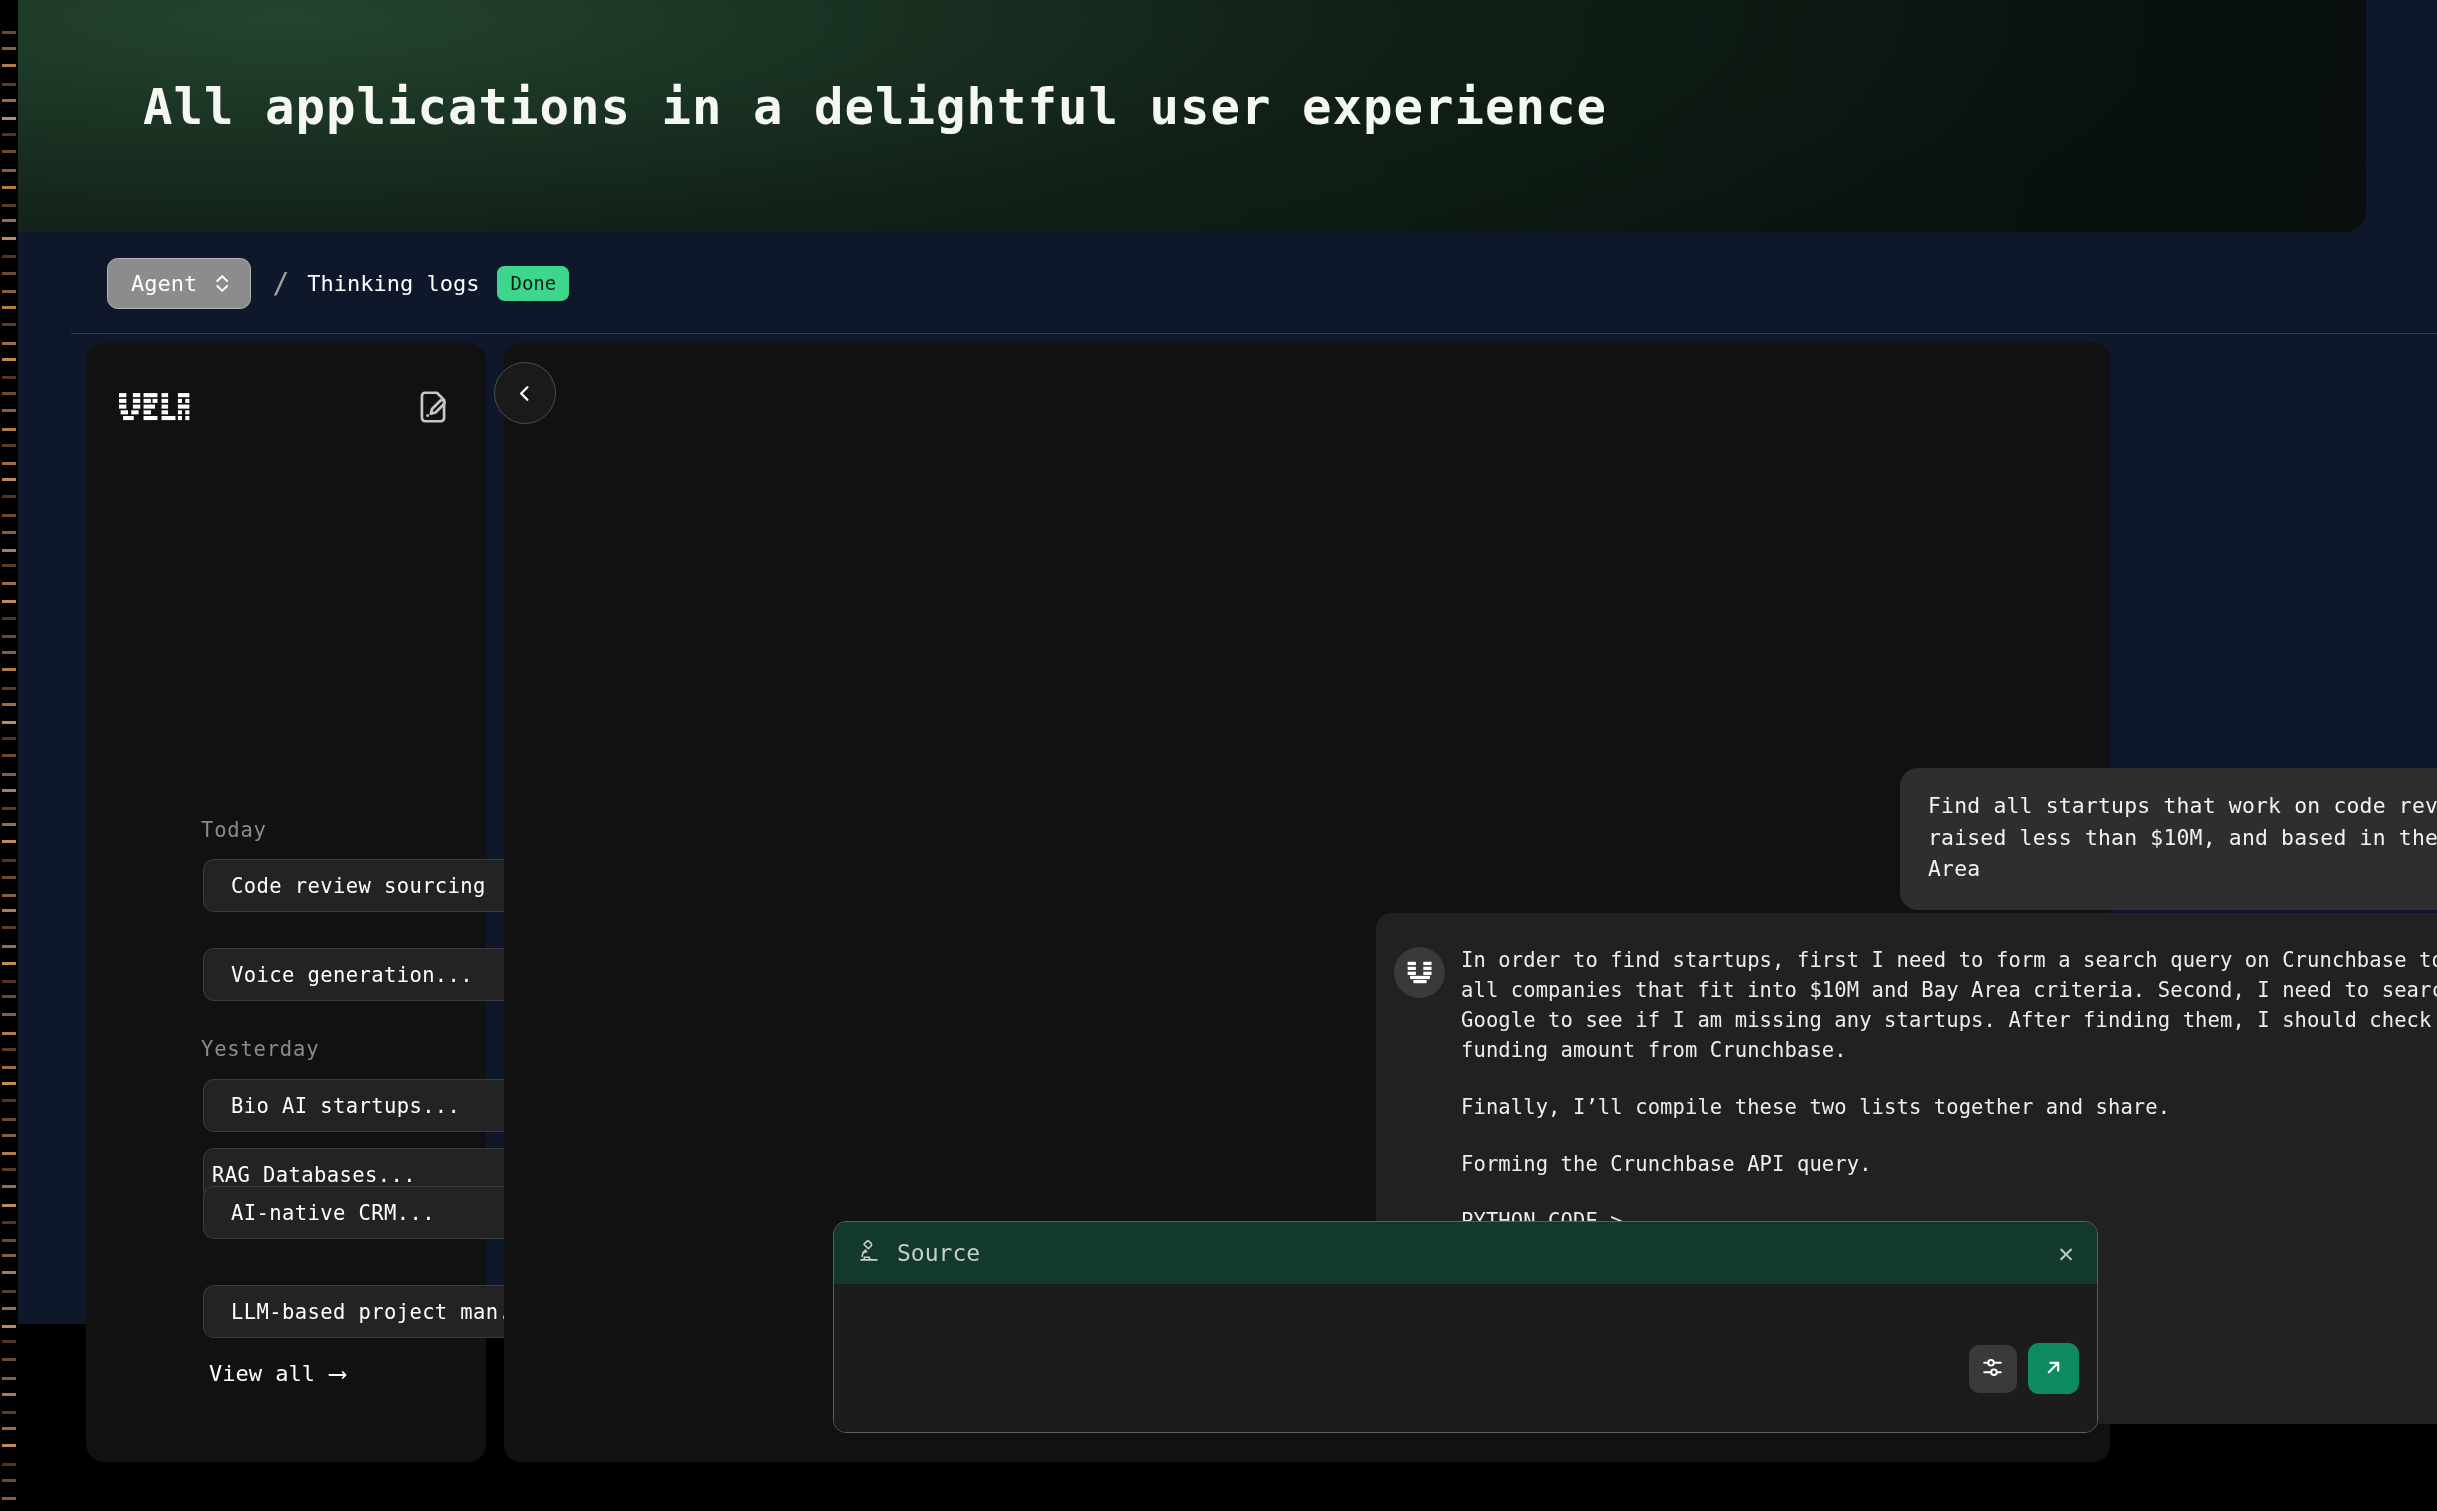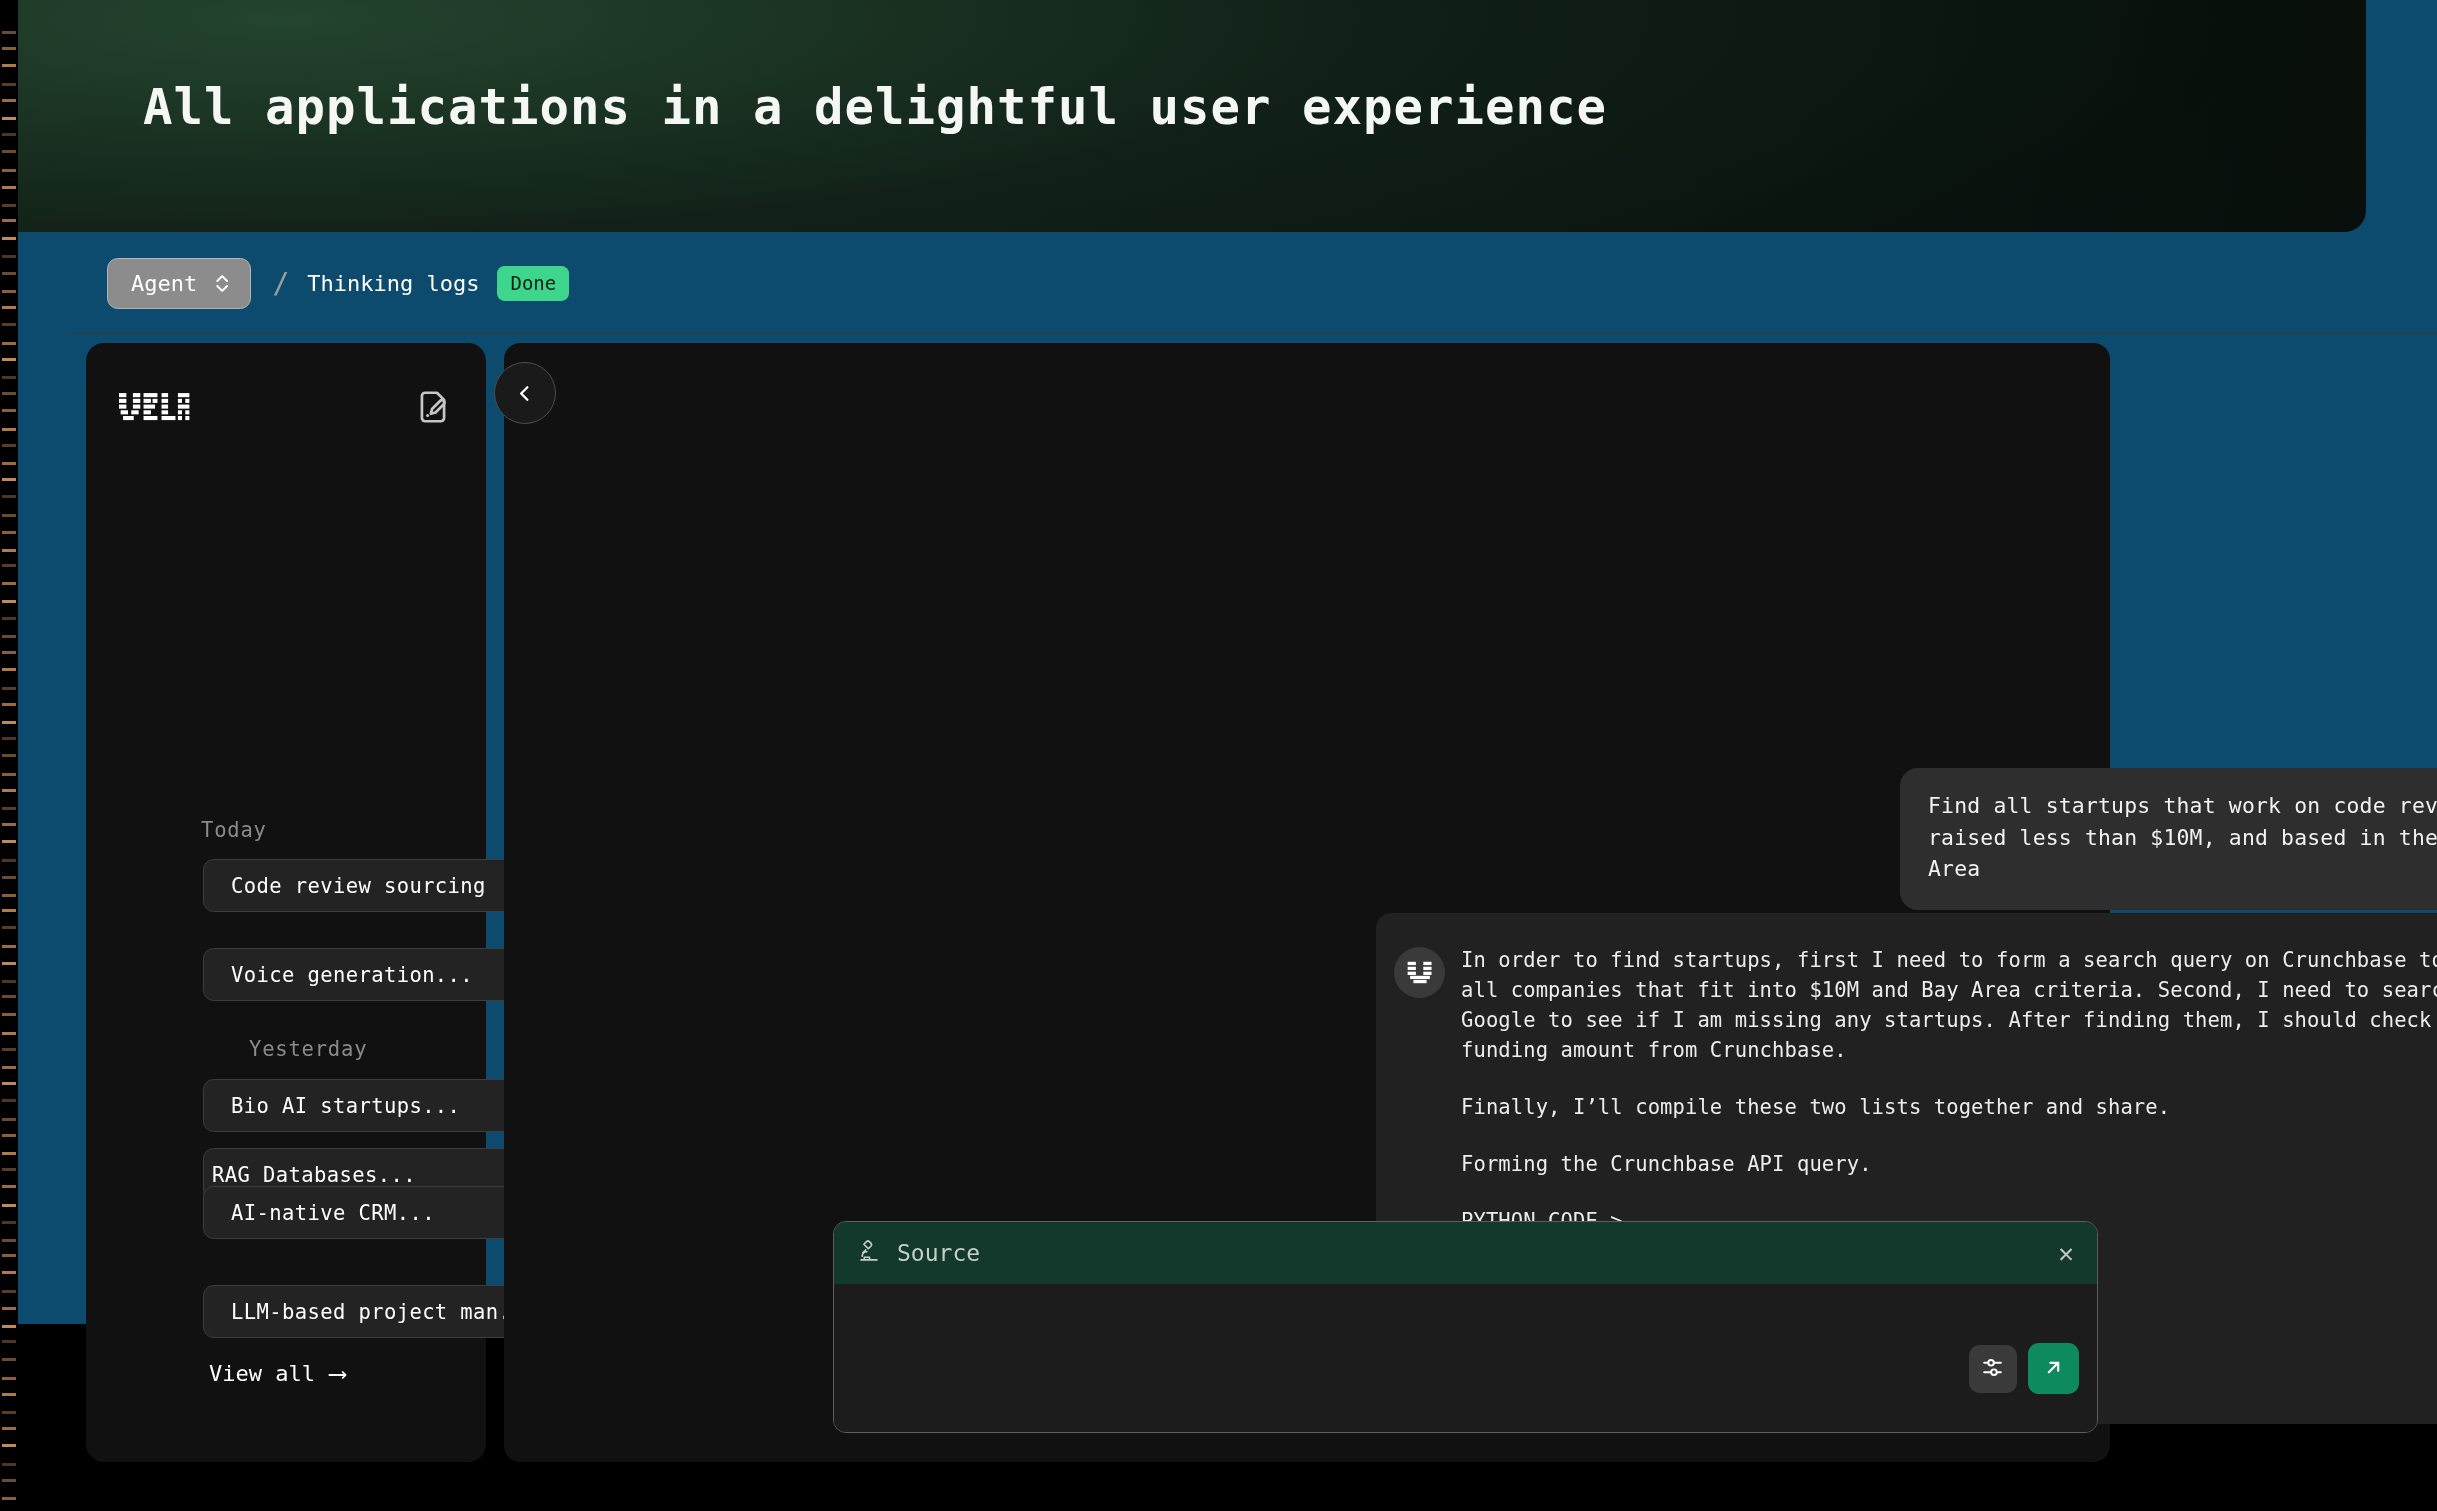--- a/index.html
+++ b/index.html
@@ -9,21 +9,21 @@
     height: 1511px;
     background: #000000;
     overflow: hidden;
     font-family: "DejaVu Sans Mono", monospace;
   }
 
   #root {
     position: relative;
     width: 2438px;
     height: 1324px;
-    background: #0c4a6e;
+    background: #0f172a;
   }
 
   
   #ruler {
     position: absolute;
     left: 0; top: 0;
     width: 18px; height: 1511px;
     background: #000;
     z-index: 60;
   }
@@ -141,21 +141,21 @@
 
   .section-label {
     position: absolute;
     left: 115px;
     color: #8b8b8b;
     font-size: 20.5px;
     font-family: "DejaVu Sans Mono", monospace;
     letter-spacing: 0.8px;
   }
   #label-today  { top: 475px; }
-  #label-yesterday { top: 694px; margin-left: 48px; }
+  #label-yesterday { top: 694px; }
 
   .chat-item {
     position: absolute;
     left: 117px;
     width: 336px;
     height: 53px;
     border-radius: 10.7px;
     background: #232323;
     border: 0.8px solid #3d3d3d;
     color: #ffffff;

